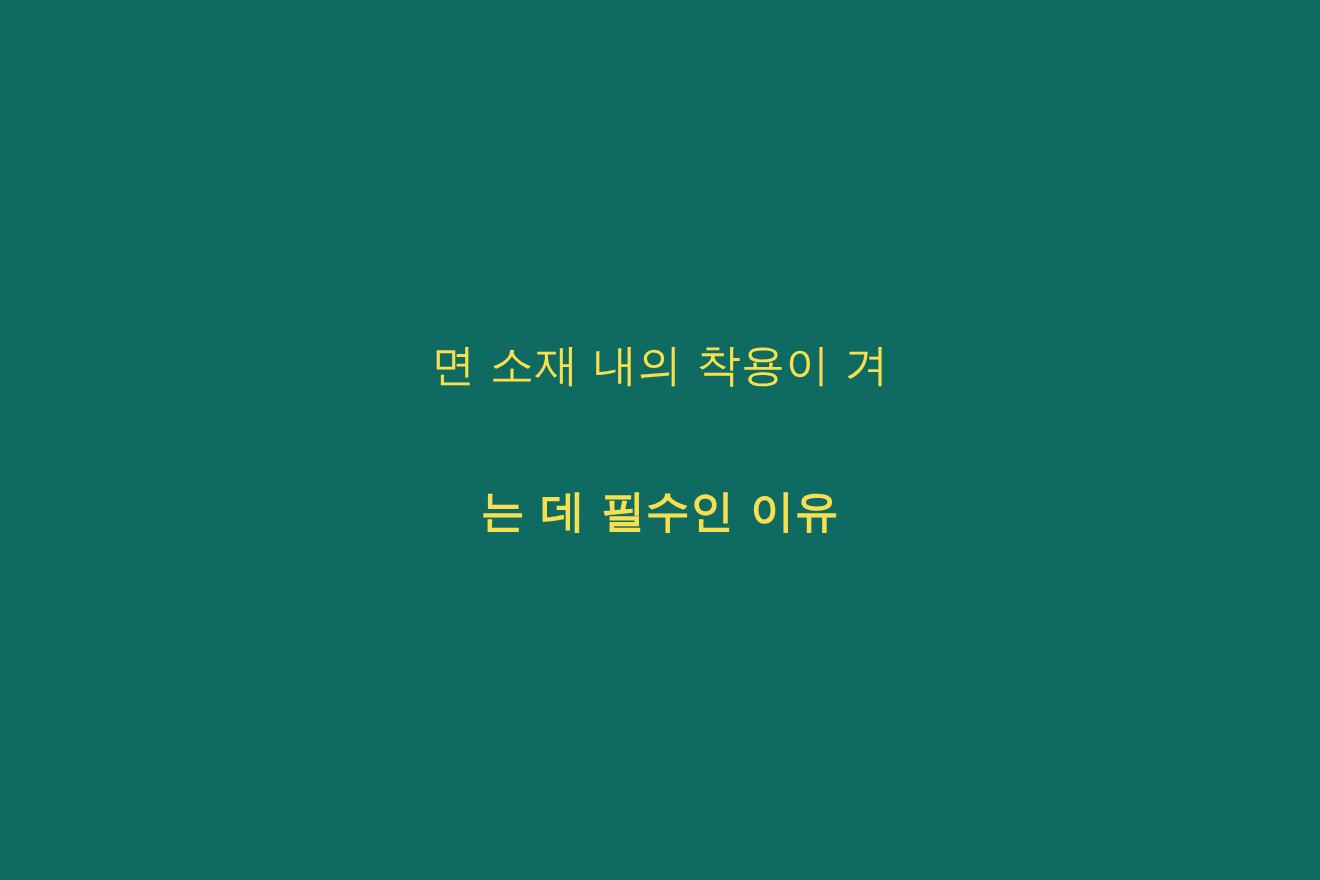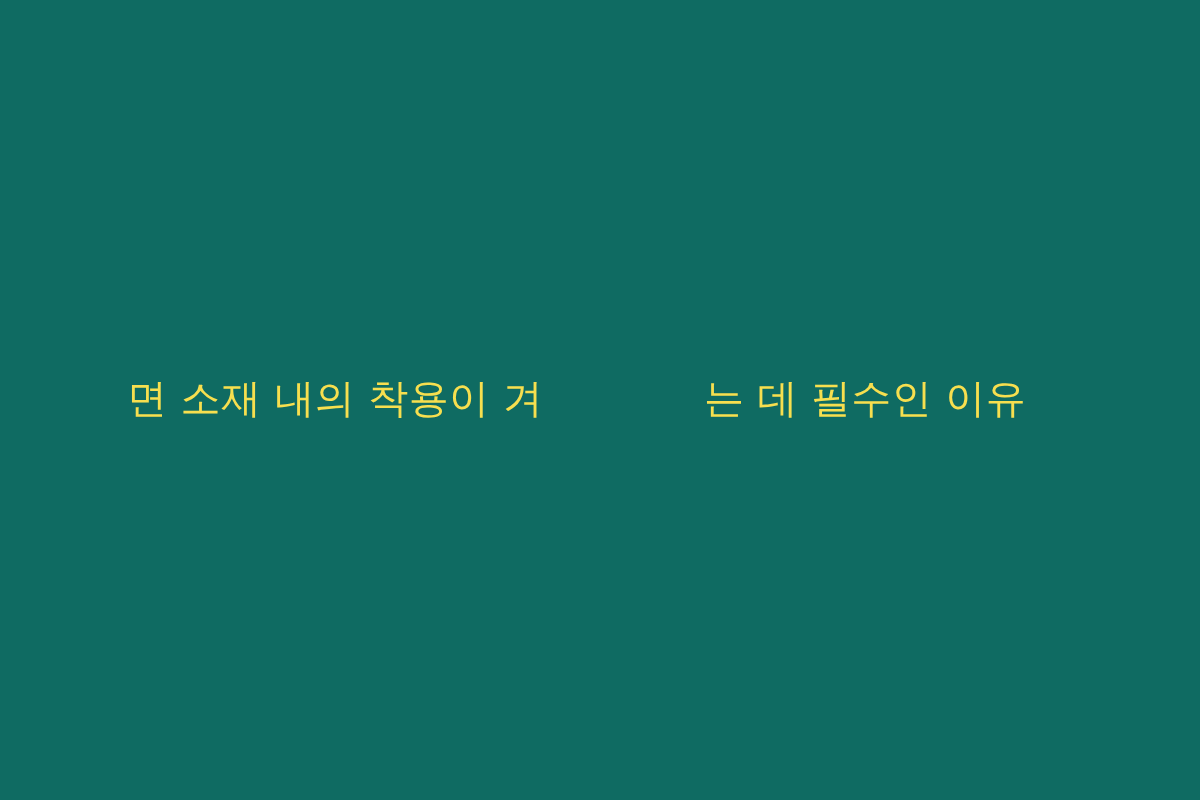--- a/index.html
+++ b/index.html
@@ -24,21 +24,21 @@
     display: flex;
     flex-direction: column;
     align-items: center;
     justify-content: center;
     overflow: hidden;
   }
 
   .title-block {
     width: 1060px;
     display: flex;
-    flex-direction: row;
+    flex-direction: column;
     align-items: center;
     justify-content: center;
     gap: 0;
     
     margin-top: -2px;
   }
 
   .title-line {
     display: block;
     width: 100%;
@@ -50,21 +50,21 @@
     font-weight: 400;
     letter-spacing: 0.012em;
     white-space: nowrap;
     -webkit-font-smoothing: antialiased;
     text-rendering: geometricPrecision;
   }
 
   
   .title-line.line-1 { letter-spacing: 0.010em; }
   .title-line.line-2 { letter-spacing: 0.014em; }
-  .title-line.line-3 { letter-spacing: 0.010em; }
+  .title-line.line-3 { letter-spacing: 0.010em; font-weight: bold; }
 </style>
 </head>
 <body>
 
 <div class="card" style="background: rgb(15, 107, 98);">
 
   <div class="title-block">
 
     <span class="title-line line-1" style="color: rgb(247, 223, 79); font-size: 40px;">면 소재 내의 착용이 겨</span>
 

